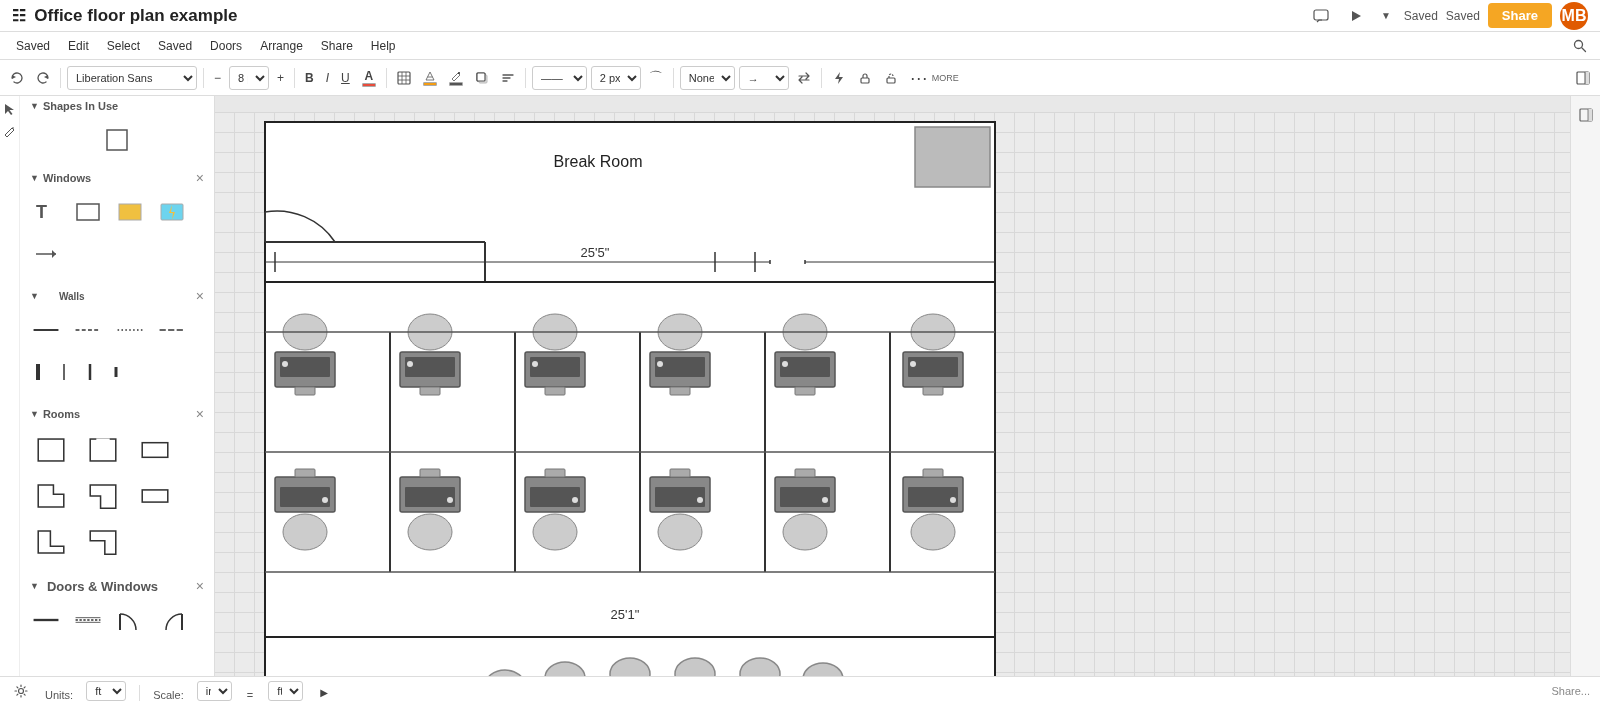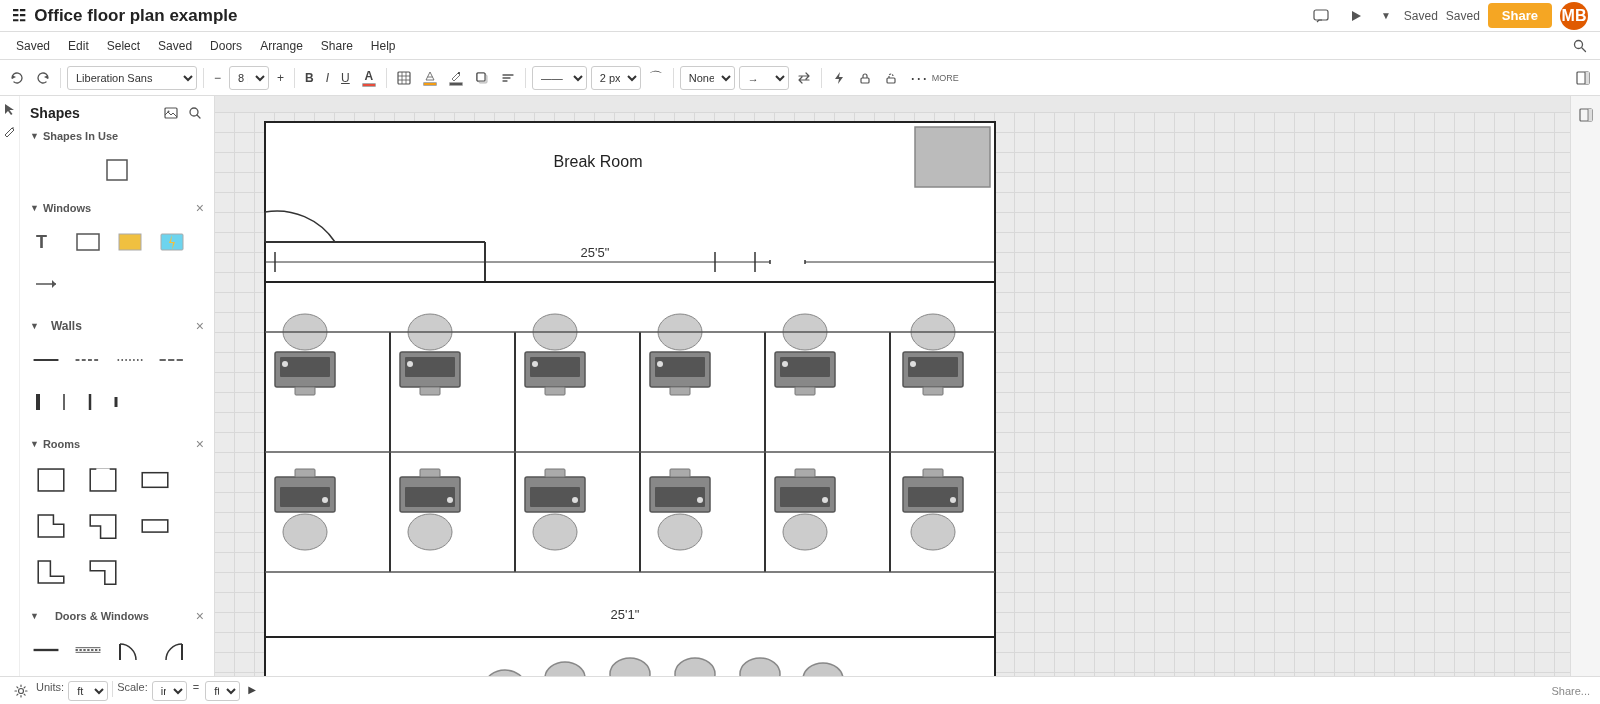--- a/index.html
+++ b/index.html
@@ -216,21 +216,21 @@
       border-top: 1px solid #ddd;
       display: flex;
       align-items: center;
       padding: 0 10px;
       font-size: 11px;
       color: #555;
       gap: 10px;
       flex-shrink: 0;
       justify-content: space-between;
     }
-    .statusbar-left { display: flex; align-items: flex-start; gap: 4px; }
+    .statusbar-left { display: flex; align-items: flex-end; gap: 13px; }
     .statusbar-right { display: flex; align-items: center; gap: 8px; }
 
     
     .sep-v { width: 1px; height: 16px; background: #ddd; }
 
     
     .shapes-in-use-item {
       display: flex; align-items: center; justify-content: center;
       padding: 6px 10px 4px;
     }
@@ -423,38 +423,20 @@
     </button>
     <button class="tb-btn" style="padding:2px;">
       <svg width="14" height="14" viewBox="0 0 14 14">
           <path d="M2 11 L9 4 L11 6 L4 13 Z" stroke="#555" stroke-width="1" fill="none"></path>
           <path d="M9 4 L10 3 L11 4 L10 5" fill="#555"></path>
         </svg>
     </button>
   </div>
 
   <div class="left-panel">
-    <div class="panel-header">
-      <span class="panel-title">Shapes</span>
-      <div class="panel-icons">
-        <button class="tb-btn" title="Images" style="padding:2px;">
-          <svg width="14" height="14" viewBox="0 0 14 14">
-              <rect x="1" y="2" width="12" height="10" rx="1" stroke="#555" stroke-width="1.2" fill="none"></rect>
-              <circle cx="4.5" cy="5.5" r="1" fill="#555"></circle>
-              <path d="M1 9l3-3 3 3 2-2 4 4" stroke="#555" stroke-width="1" fill="none"></path>
-            </svg>
-        </button>
-        <button class="tb-btn" title="Search shapes" style="padding:2px;">
-          <svg width="14" height="14" viewBox="0 0 14 14">
-              <circle cx="6" cy="6" r="4" stroke="#555" stroke-width="1.3" fill="none"></circle>
-              <path d="M9 9l3 3" stroke="#555" stroke-width="1.3" stroke-linecap="round"></path>
-            </svg>
-        </button>
-      </div>
-    </div>
 
     <div class="section-header">
       <span style="font-size:9px;">▼</span>
       <span style="flex:1;margin-left:4px;font-size:11px;font-weight:600;">Shapes In Use</span>
     </div>
     <div class="shapes-in-use-item">
       <div class="shape-item">
         <svg viewBox="0 0 28 28" fill="none">
             <rect x="4" y="4" width="20" height="20" stroke="#555" stroke-width="1.5" fill="none"></rect>
           </svg>
@@ -498,21 +480,21 @@
         <svg viewBox="0 0 28 28" fill="none">
             <line x1="4" y1="14" x2="24" y2="14" stroke="#555" stroke-width="1.5"></line>
             <polygon points="20,10 24,14 20,18" fill="#555"></polygon>
           </svg>
       </div>
     </div>
     <div class="section-divider"></div>
 
     <div class="section-header">
       <span style="font-size:9px;">▼</span>
-      <span style="flex:1;margin-left:12px;font-size:12px;font-weight:600;">Walls</span>
+      <span style="flex:1;margin-left:20px;font-size:10px;font-weight:600;">Walls</span>
       <span class="section-close">×</span>
     </div>
     <div class="walls-grid">
 
       <div class="shape-item" style="width:36px;">
         <svg viewBox="0 0 36 20" fill="none">
             <line x1="2" y1="10" x2="34" y2="10" stroke="#333" stroke-width="2.5"></line>
           </svg>
       </div>
 
@@ -610,21 +592,21 @@
       <div class="shape-item" style="width:46px;height:40px;">
         <svg viewBox="0 0 46 40" fill="none">
             <path d="M2 2 h42 v38 h-18 v-22 h-24 Z" stroke="#333" stroke-width="2.5" fill="none"></path>
           </svg>
       </div>
     </div>
     <div class="section-divider"></div>
 
     <div class="section-header">
       <span style="font-size:9px;">▼</span>
-      <span style="flex:1;margin-left:16px;font-size:11px;font-weight:600;">Doors &amp; Windows</span>
+      <span style="flex:1;margin-left:8px;font-size:13px;font-weight:600;">Doors &amp; Windows</span>
       <span class="section-close">×</span>
     </div>
     <div class="doors-grid">
 
       <div class="shape-item" style="width:36px;">
         <svg viewBox="0 0 36 16" fill="none">
             <line x1="2" y1="8" x2="34" y2="8" stroke="#333" stroke-width="3"></line>
           </svg>
       </div>
 

